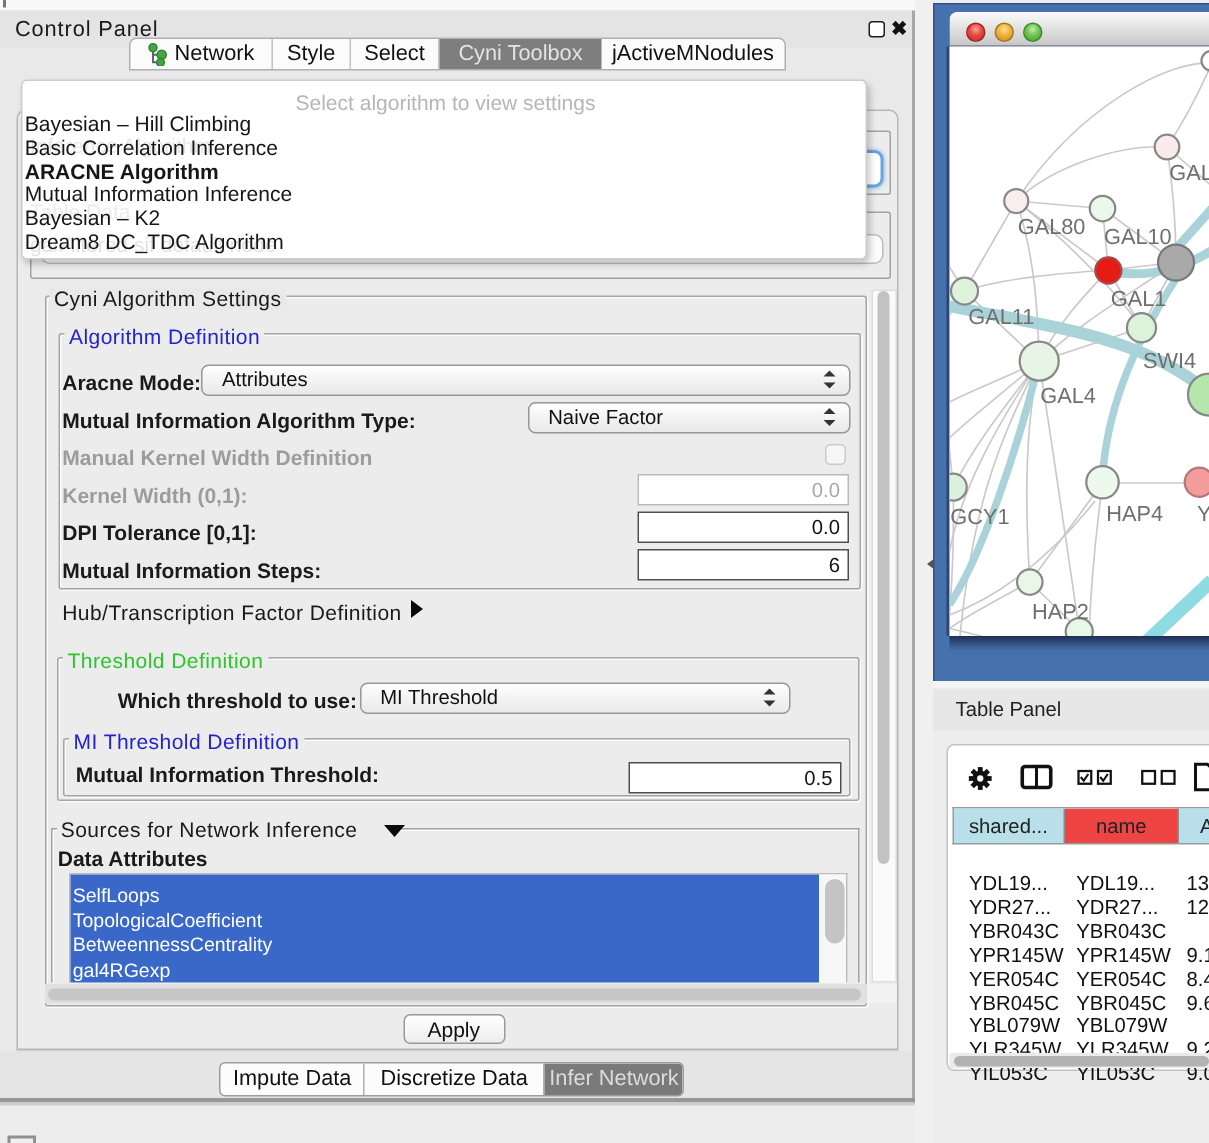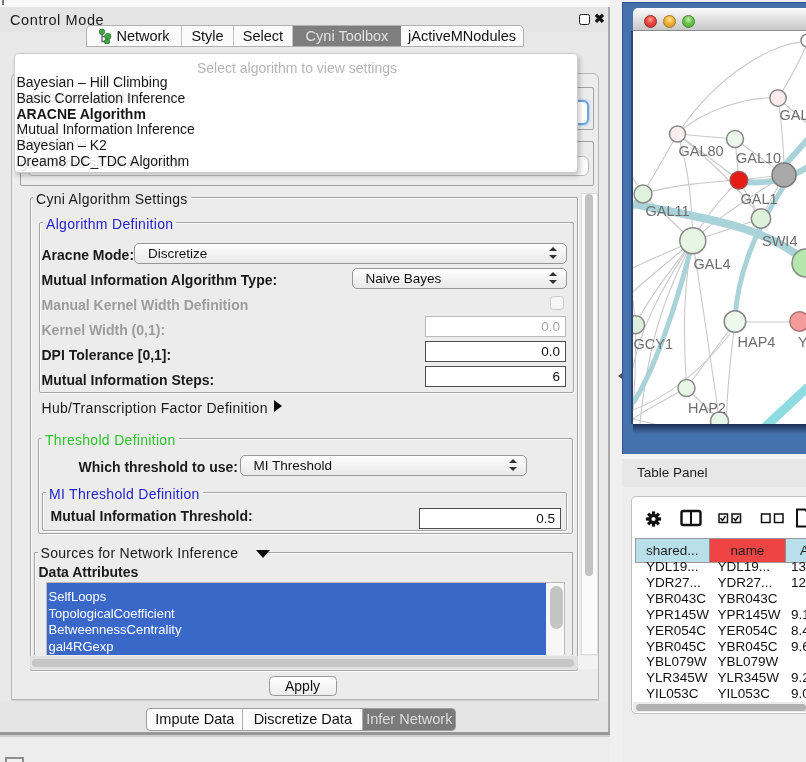--- a/index.html
+++ b/index.html
@@ -25,21 +25,21 @@
 <body>
 
 <div class="abs" style="left:0;top:0;width:610px;height:7px;background:#f8f8f8;"></div>
 <div class="abs" style="left:2px;top:0;width:2px;height:5px;background:#777;"></div>
 <div class="abs" id="win" style="left:0;top:7px;width:610px;height:727px;background:#e9e9e9;"></div>
 <div class="abs" style="left:608px;top:7px;width:2px;height:729px;background:#a8a8a8;"></div>
 <div class="abs" style="left:0;top:732px;width:610px;height:2.5px;background:#979797;"></div>
 <div class="abs" style="left:0;top:734.5px;width:610px;height:2px;background:#cfcfcf;"></div>
 
 <div class="abs" style="left:0;top:7px;width:608px;height:25px;background:#e4e4e4;"></div>
-<div class="abs" style="left:10px;top:12px;font-size:14.5px;letter-spacing:0.6px;color:#1a1a1a;">Control Mode</div>
+<div class="abs" style="left:10px;top:12px;font-size:14.5px;letter-spacing:0.6px;color:#1a1a1a;">Control Panel</div>
 <div class="abs" style="left:579px;top:14px;width:10.5px;height:10.5px;border:1.8px solid #1d1d1d;border-radius:2.5px;background:#fff;"></div>
 <div class="abs" style="left:594px;top:11px;font-size:13px;font-weight:bold;color:#111;">✖</div>
 
 <div class="abs" style="left:11px;top:73px;width:588px;height:627px;border:1px solid #b6b6b6;border-radius:6px 6px 0 0;background:#ececec;"></div>
 
 <div class="abs" style="left:86px;top:25px;height:22px;display:flex;border:1px solid #b0b0b0;border-radius:5px 5px 0 0;overflow:hidden;background:#fbfbfb;">
   <div style="width:95px;display:flex;align-items:center;justify-content:center;border-right:1px solid #c4c4c4;">
     <svg width="14" height="16" viewBox="0 0 14 16" style="margin-right:4px;">
       <path d="M4 5 V13.5 H8.5 M4 8.5 H9" stroke="#5a6570" stroke-width="1.3" fill="none"></path>
       <circle cx="4" cy="3.8" r="2.7" fill="#44a544" stroke="#2e7d2e" stroke-width="0.9"></circle>
@@ -66,26 +66,26 @@
 <div class="abs" style="left:584.5px;top:193.5px;width:8px;height:382px;background:#c2c2c2;border-radius:4px;"></div>
 <div class="abs" style="left:30px;top:655.5px;width:568px;height:13.5px;background:#e0e0e0;"></div>
 <div class="abs" style="left:32px;top:658.5px;width:542px;height:8.5px;background:#c6c6c6;border-radius:4px;"></div>
 <div class="abs" style="left:578px;top:655.5px;width:20px;height:13.5px;background:#f2f2f2;"></div>
 
 <div class="grp" style="left:38.5px;top:222px;width:535px;height:171px;"></div>
 <div class="gt" style="left:43px;top:215.5px;color:#2323cc;">Algorithm Definition</div>
 
 <div class="lbl b abs" style="left:41.5px;top:246.5px;">Aracne Mode:</div>
 <div class="combo" style="left:134px;top:243px;width:433px;height:20.5px;">
-    <span class="ct">Discretize</span>
+    <span class="ct">Attributes</span>
     <span class="spin"></span>
   </div>
 <div class="lbl b abs" style="left:41.5px;top:271.5px;">Mutual Information Algorithm Type:</div>
 <div class="combo" style="left:351.5px;top:268px;width:215.5px;height:20.5px;">
-    <span class="ct">Naive Bayes</span>
+    <span class="ct">Naive Factor</span>
     <span class="spin"></span>
   </div>
 <div class="lbl b dis abs" style="left:41.5px;top:296.5px;">Manual Kernel Width Definition</div>
 <div class="abs" style="left:550px;top:296px;width:14px;height:13.5px;border:1.5px solid #cacaca;border-radius:3.5px;background:#f6f6f6;"></div>
 <div class="lbl b dis abs" style="left:41.5px;top:321.5px;">Kernel Width (0,1):</div>
 <div class="field" style="left:425px;top:315.5px;width:141px;height:21px;border:1px solid #b9b9b9;color:#a8a8a8;line-height:19px;">0.0</div>
 <div class="lbl b abs" style="left:41.5px;top:346.5px;">DPI Tolerance [0,1]:</div>
 <div class="field" style="left:425px;top:340.5px;width:141px;height:21px;border:1px solid #4e4e4e;color:#111;line-height:19px;">0.0</div>
 <div class="lbl b abs" style="left:41.5px;top:371.5px;">Mutual Information Steps:</div>
 <div class="field" style="left:425px;top:365.5px;width:141px;height:21px;border:1px solid #4e4e4e;color:#111;line-height:19px;">6</div>
@@ -276,20 +276,20 @@
 </svg>
 
 <div class="abs" style="left:634.5px;top:538px;width:171.5px;height:24.5px;display:flex;border-top:1px solid #9a9a9a;border-bottom:1px solid #9a9a9a;border-left:1px solid #9a9a9a;overflow:hidden;">
   <div style="flex:0 0 74.5px;background:#b9dfea;border-right:1px solid #8e8e8e;display:flex;align-items:center;justify-content:center;font-size:13.5px;color:#222;text-align:center;">shared...</div>
   <div style="flex:0 0 76px;background:#ef4444;border-right:1px solid #8e8e8e;display:flex;align-items:center;justify-content:center;font-size:13.5px;color:#222;">name</div>
   <div style="flex:1 1 0;min-width:0;background:#b9dfea;font-size:13.5px;color:#222;display:flex;align-items:center;">
       <span style="margin-left:14px;">Avera</span>
     </div>
 </div>
 
-<div class="abs" style="left:634.5px;top:559px;width:171.5px;height:138.5px;overflow:hidden;font-size:13.5px;color:#111;">
+<div class="abs" style="left:634.5px;top:581px;width:171.5px;height:138.5px;overflow:hidden;font-size:13.5px;color:#111;">
   <div style="position:absolute;left:11.5px;top:0;line-height:15.9px;">YDL19...<br>YDR27...<br>YBR043C<br>YPR145W<br>YER054C<br>YBR045C<br>YBL079W<br>YLR345W<br>YIL053C</div>
   <div style="position:absolute;left:83px;top:0;line-height:15.9px;">YDL19...<br>YDR27...<br>YBR043C<br>YPR145W<br>YER054C<br>YBR045C<br>YBL079W<br>YLR345W<br>YIL053C</div>
   <div style="position:absolute;left:156.5px;top:0;line-height:15.9px;">13.<br>12.<br>&nbsp;<br>9.1<br>8.4<br>9.6<br>&nbsp;<br>9.2<br>9.0</div>
 </div>
 
 <div class="abs" style="left:633px;top:702px;width:173px;height:9.5px;background:#ebebeb;"></div>
 <div class="abs" style="left:636px;top:703.5px;width:170px;height:7px;background:#b2b2b2;border-radius:3.5px;"></div>
 
 </body></html>

